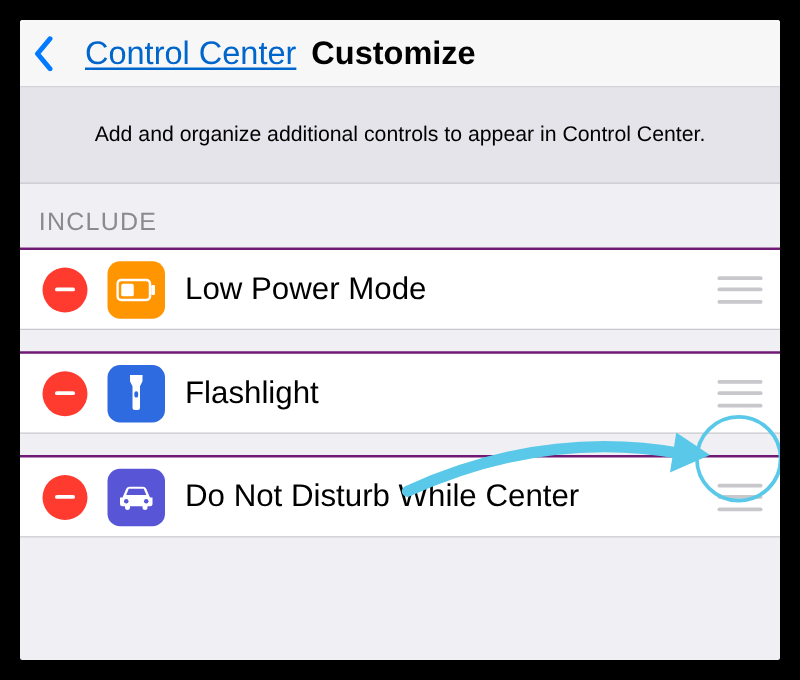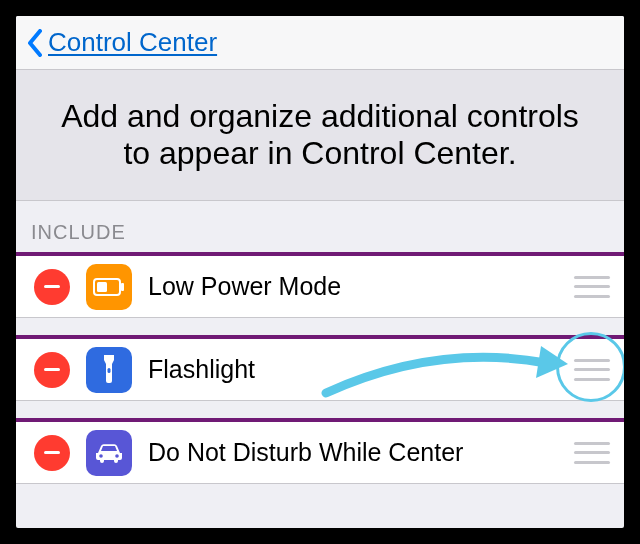--- a/index.html
+++ b/index.html
@@ -19,59 +19,59 @@
     
     .navbar {
       height: 54px;
       background: #f7f7f8;
       border-bottom: 1px solid #c8c7cc;
       display: flex;
       align-items: center;
       padding: 0 10px;
       font-size: 26px;
     }
-    .back-area { display: flex; align-items: center; cursor: pointer; }
+    .back-area { display: flex; align-items: center; cursor: pointer; gap: 20px; }
     .chevron {
       width: 18px; height: 28px; margin-right: 4px;
       color: #007aff;
     }
     .back-link {
       color: #0066cc;
       font-weight: 500;
       text-decoration: underline;
       text-underline-offset: 3px;
     }
     .title {
       margin-left: 12px;
       font-weight: 700;
       color: #000;
     }
     
     .intro {
       background: #e5e4ea;
       padding: 28px 36px;
       text-align: center;
-      font-size: 32px;
+      font-size: 17px;
       color: #000;
       border-bottom: 1px solid #c8c7cc;
     }
     
     .section-hdr {
       padding: 20px 15px 8px;
       font-size: 20px;
       letter-spacing: 1px;
       color: #8a8a8f;
     }
     
     .row {
       display: flex;
       align-items: center;
       height: 66px;
       background: #fff;
-      border-top: 4px solid #701a75;
+      border-top: 2px solid #701a75;
       border-bottom: 1px solid #c8c7cc;
       padding: 0 14px 0 18px;
       gap: 16px;
       position: relative;
     }
     .row + .row { margin-top: 17px; }
     .remove-btn {
       width: 36px; height: 36px; border-radius: 50%;
       background: #ff3b30;
       display: flex; align-items: center; justify-content: center;
@@ -115,20 +115,21 @@
 
 <div class="frame">
 
   <div class="navbar">
     <div class="back-area">
       <svg class="chevron" viewBox="0 0 18 28">
         <polyline points="14,2 4,14 14,26" fill="none" stroke="currentColor" stroke-width="4" stroke-linecap="round" stroke-linejoin="round"></polyline>
       </svg>
       <span class="back-link">Control Center</span>
     </div>
+    <span class="title">Customize</span>
   </div>
 
   <div class="intro">Add and organize additional controls to appear in Control Center.</div>
 
   <div class="section-hdr">INCLUDE</div>
 
   <div class="row">
     <div class="remove-btn">
         <div class="bar"></div>
       </div>

